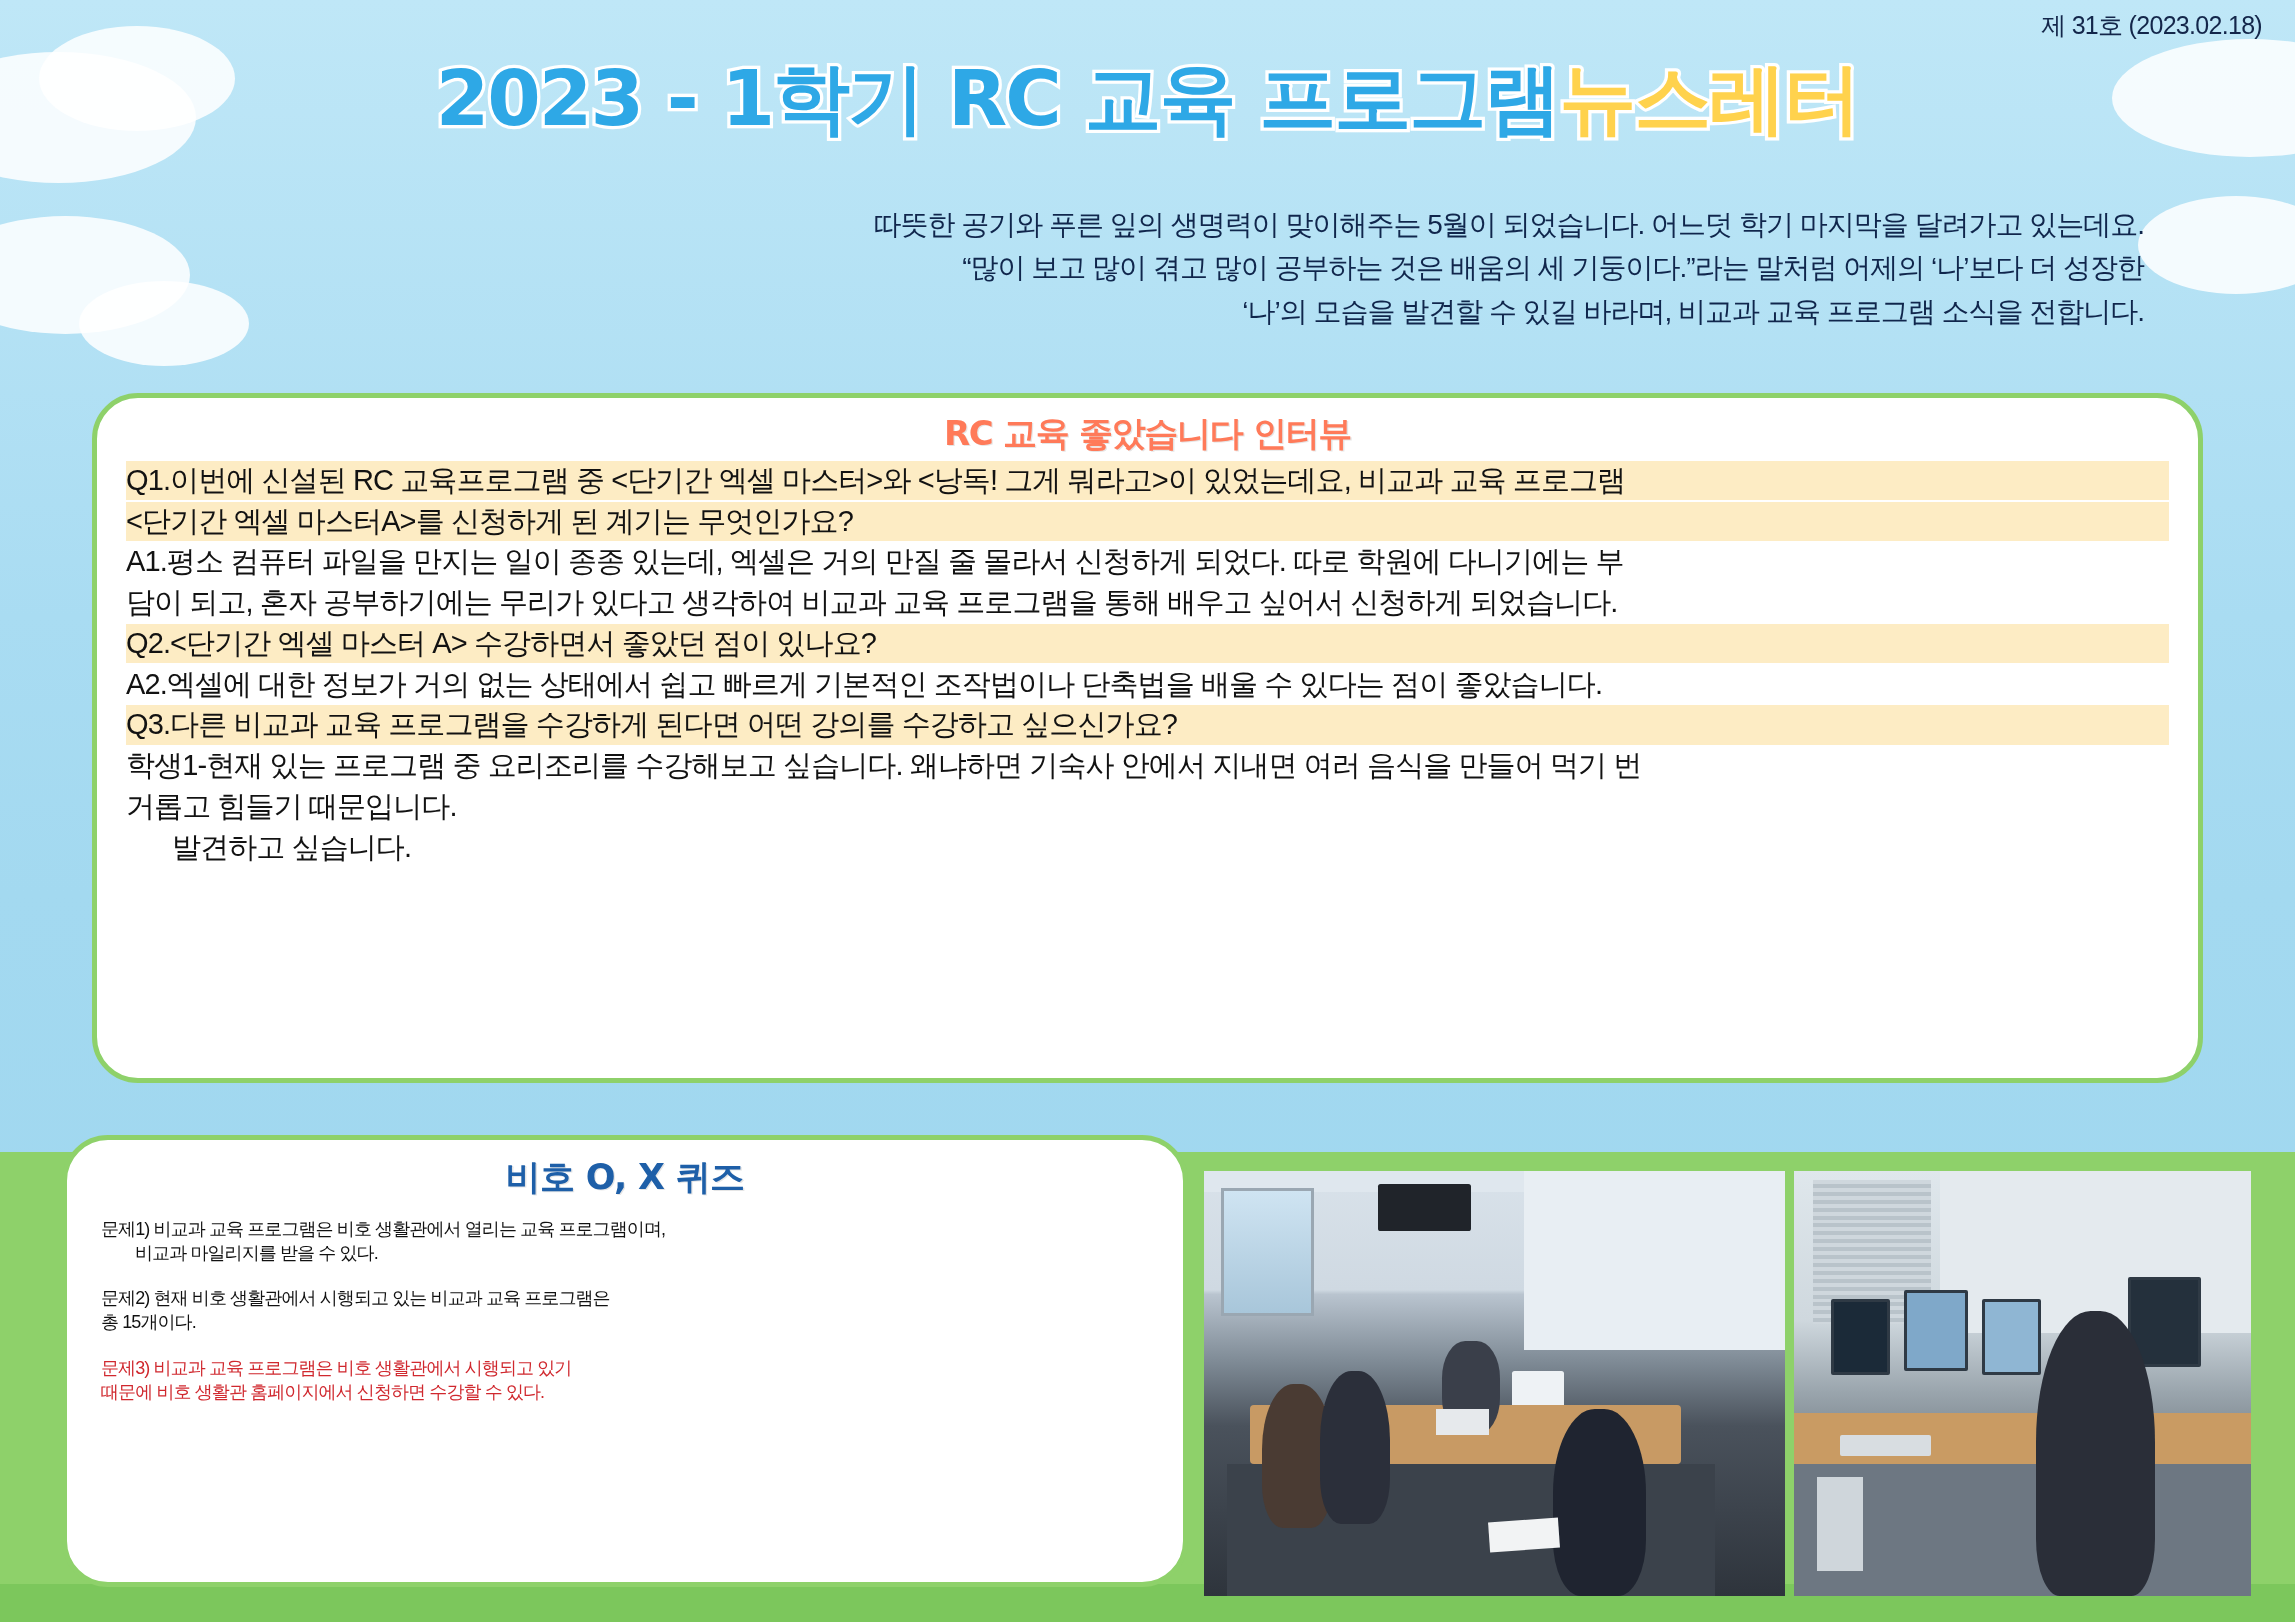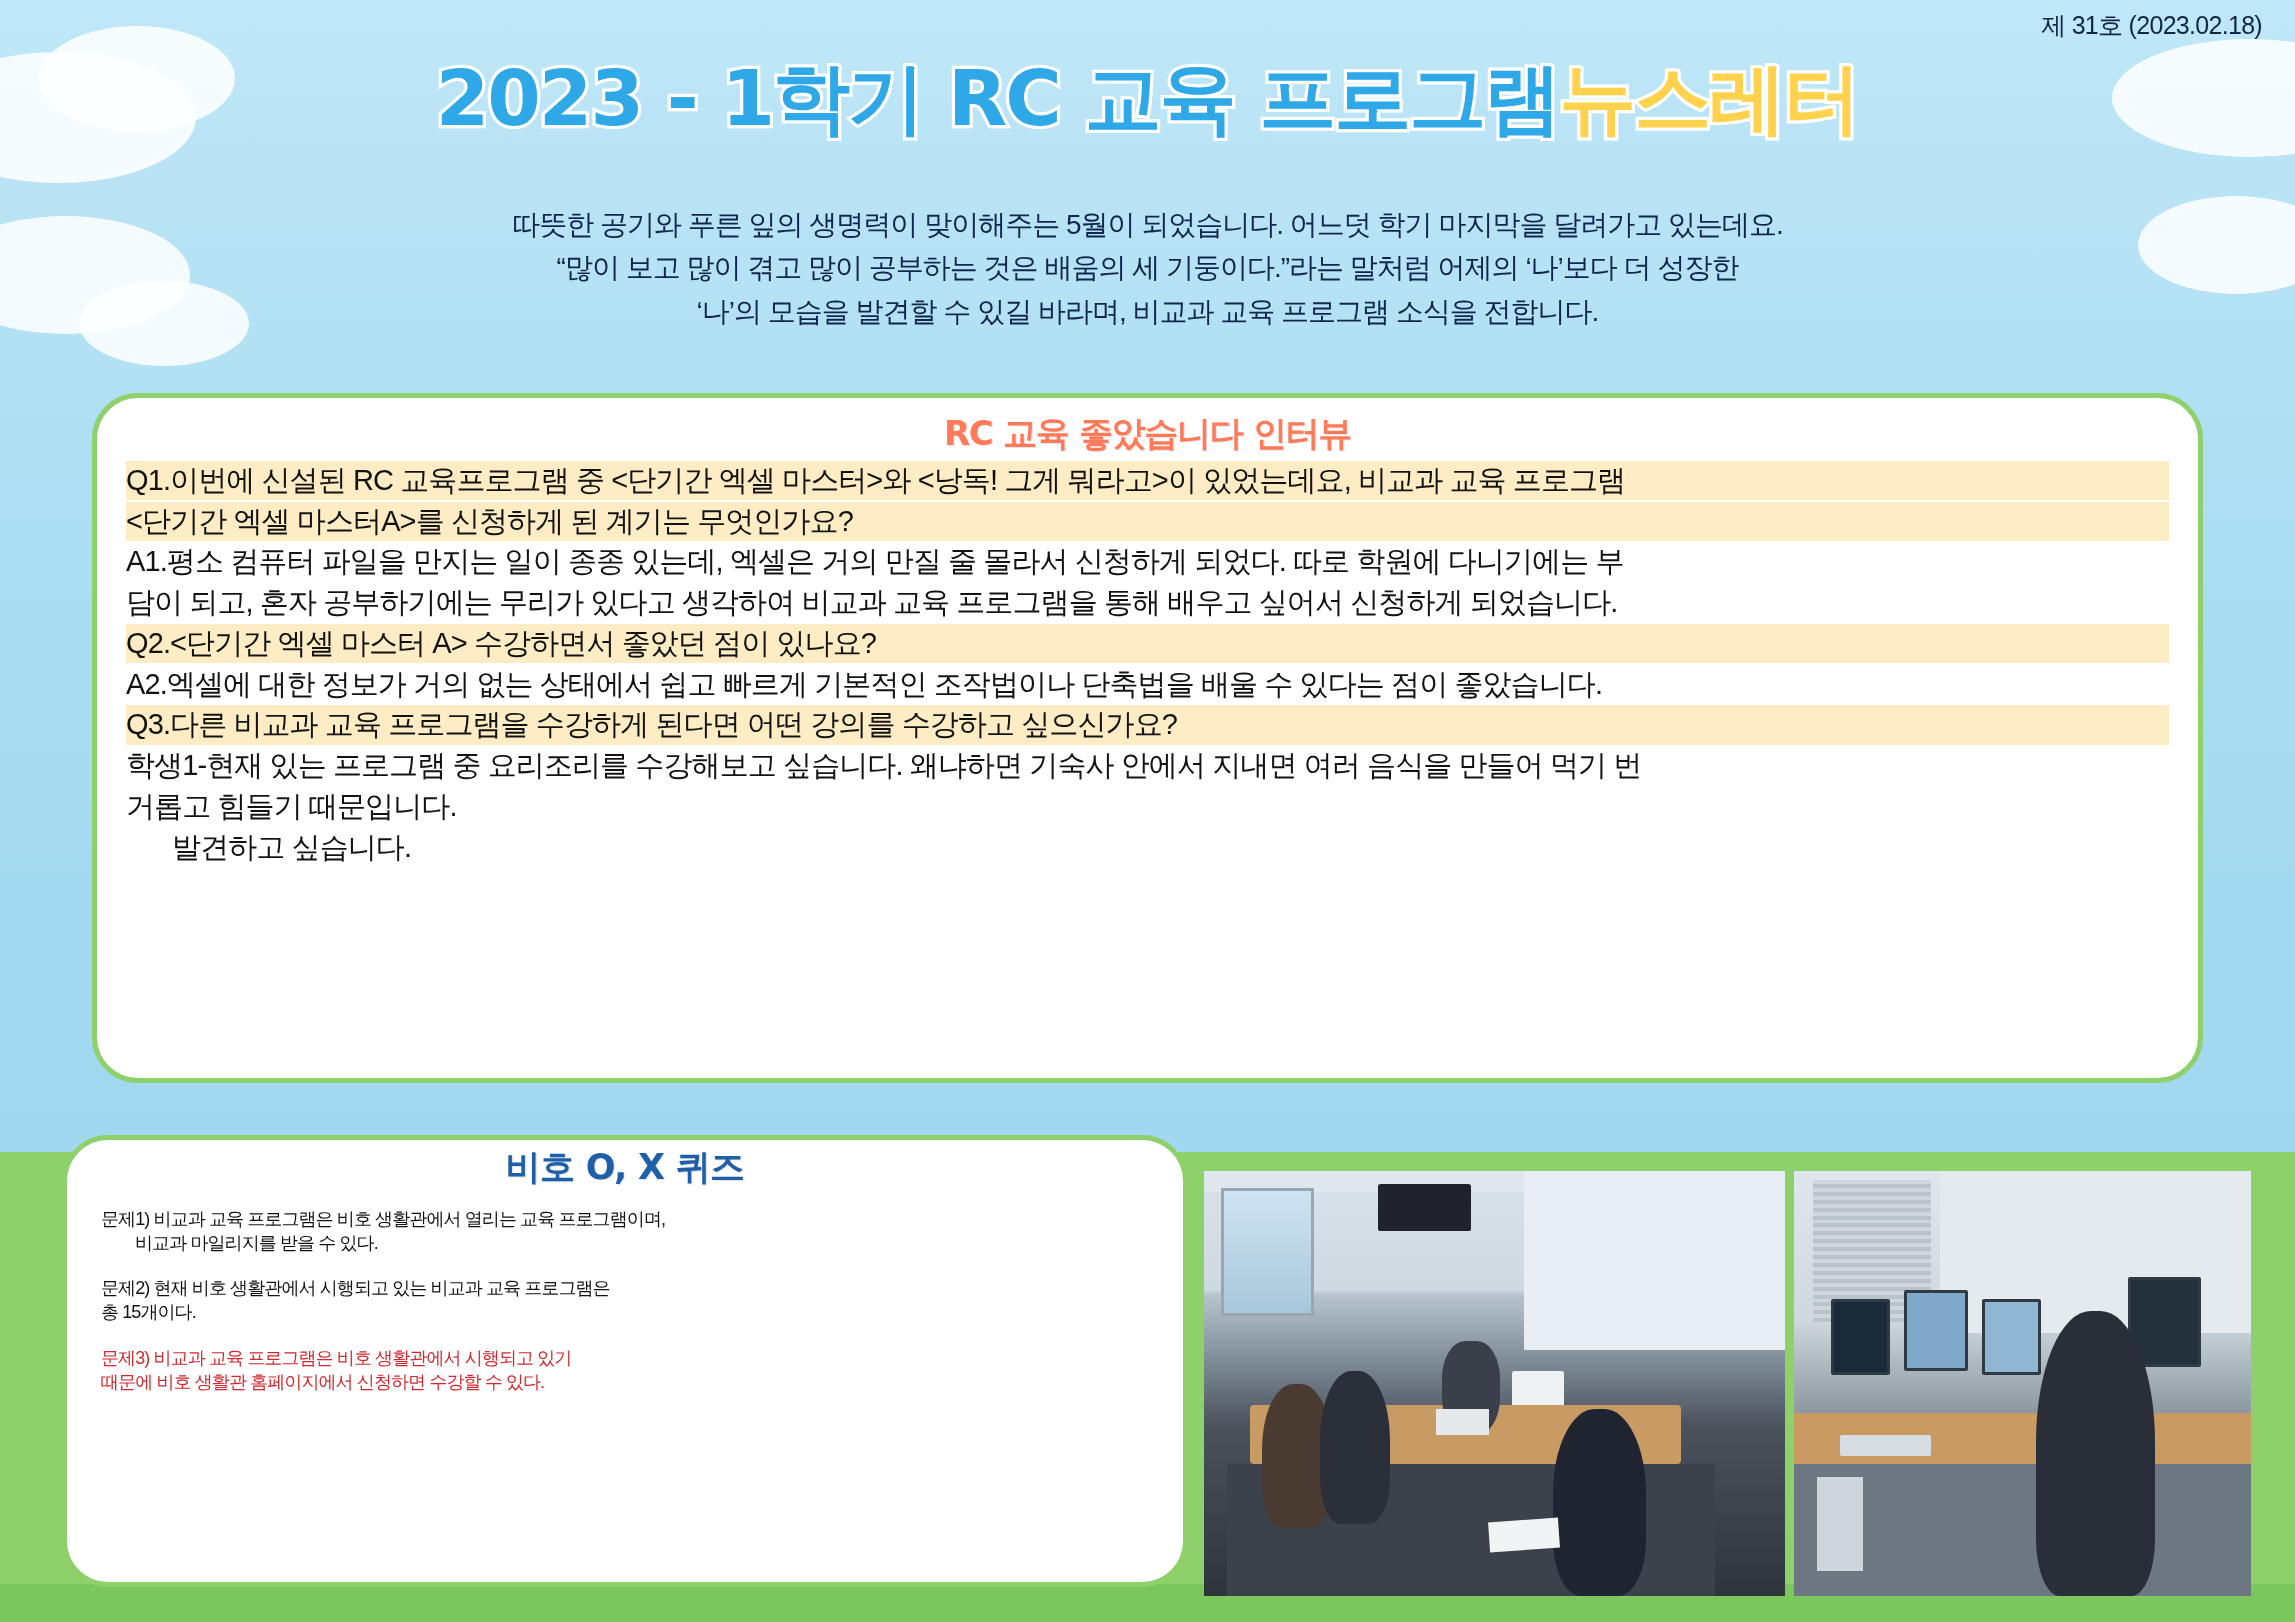--- a/index.html
+++ b/index.html
@@ -75,21 +75,21 @@
   .t-yellow {
     color: #ffd24d;
     -webkit-text-stroke: 6.5px #ffffff;
     paint-order: stroke fill;
   }
 
   
   .intro {
     position: absolute;
     top: 203px; left: 151px; right: 151px;
-    text-align: center;
+    text-align: right;
     font-size: 28px;
     line-height: 1.55;
     color: #10264c;
     letter-spacing: -1px;
     z-index: 6;
   }
 
   
   .card-interview {
     position: absolute;
@@ -126,21 +126,21 @@
   .card-quiz {
     position: absolute;
     left: 62px;
     top: 1135px;
     width: 1126px;
     height: 452px;
     background: #ffffff;
     border: 5.9px solid #8ed16a;
     border-radius: 46px;
     z-index: 6;
-    padding: 0 34px;
+    padding: 10px 34px;
   }
   .quiz-title {
     text-align: center;
     font-size: 35px;
     font-weight: 900;
     color: #1e5fa8;
     letter-spacing: -0.7px;
     margin: 3.9px 0 17px 0;
     font-family: "DejaVu Sans", "Liberation Sans", sans-serif;
     text-shadow: 1.3px 1.3px 0 rgba(0,0,0,.10);

